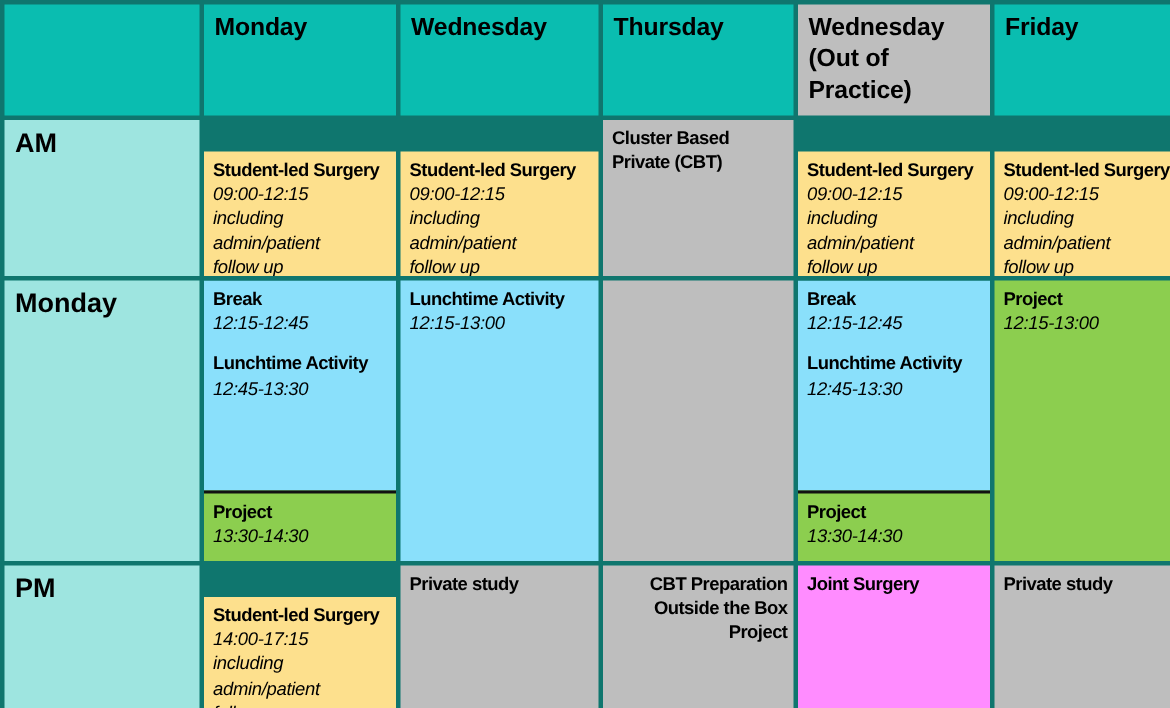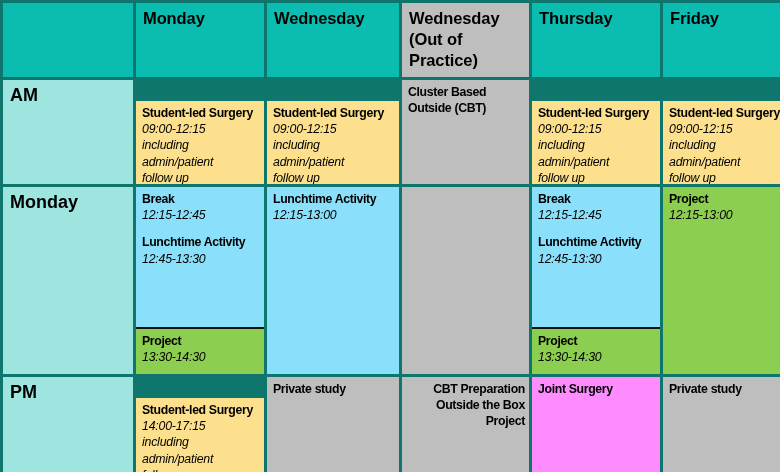--- a/index.html
+++ b/index.html
@@ -101,22 +101,22 @@
   }
 </style>
 </head>
 <body>
 
 <div id="timetable">
 
   <div class="cell c-teal hdr"></div>
   <div class="cell c-teal hdr">Monday</div>
   <div class="cell c-teal hdr">Wednesday</div>
+  <div class="cell c-teal hdr">Thursday</div>
   <div class="cell c-grey hdr">Wednesday (Out of Practice)</div>
-  <div class="cell c-teal hdr">Thursday</div>
   <div class="cell c-teal hdr">Friday</div>
 
   <div class="cell c-turquoise rowlabel">AM</div>
 
   <div class="cell c-yellow content">
     <div class="block">
       <div class="ttl">Student-led Surgery</div>
       <div class="det">
         <span class="ln">09:00-12:15</span>
         <span class="ln">including</span>
@@ -133,21 +133,21 @@
         <span class="ln">09:00-12:15</span>
         <span class="ln">including</span>
         <span class="ln">admin/patient</span>
         <span class="ln">follow up</span>
       </div>
     </div>
   </div>
 
   <div class="cell c-grey content">
     <div class="block">
-      <div class="ttl" style="white-space:normal;">Cluster Based Outside (CBT)</div>
+      <div class="ttl" style="white-space:normal;">Cluster Based Private (CBT)</div>
     </div>
   </div>
 
   <div class="cell c-yellow content">
     <div class="block">
       <div class="ttl">Student-led Surgery</div>
       <div class="det">
         <span class="ln">09:00-12:15</span>
         <span class="ln">including</span>
         <span class="ln">admin/patient</span>

